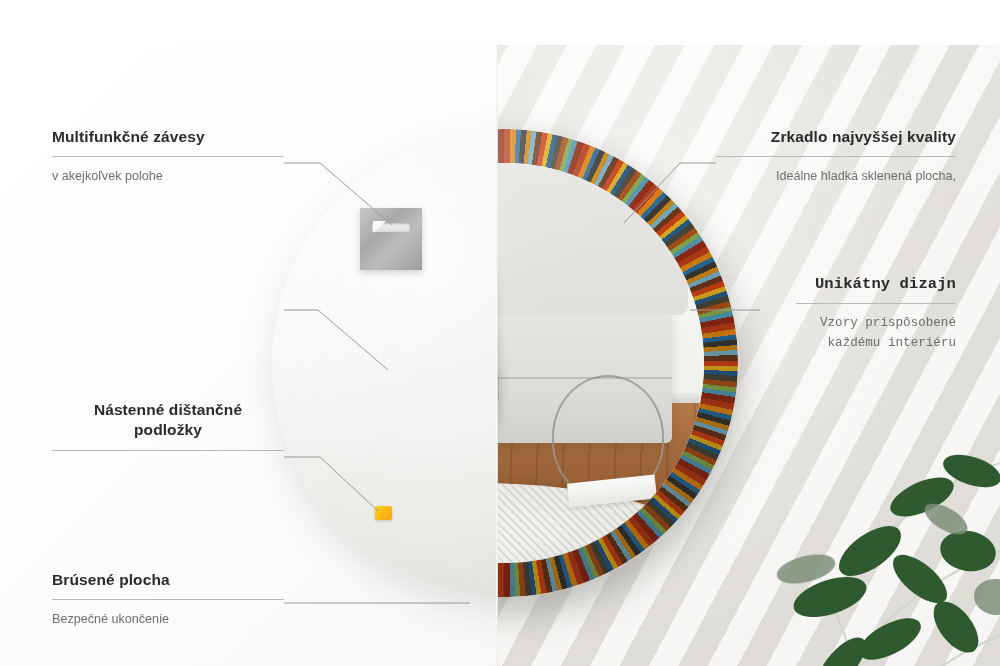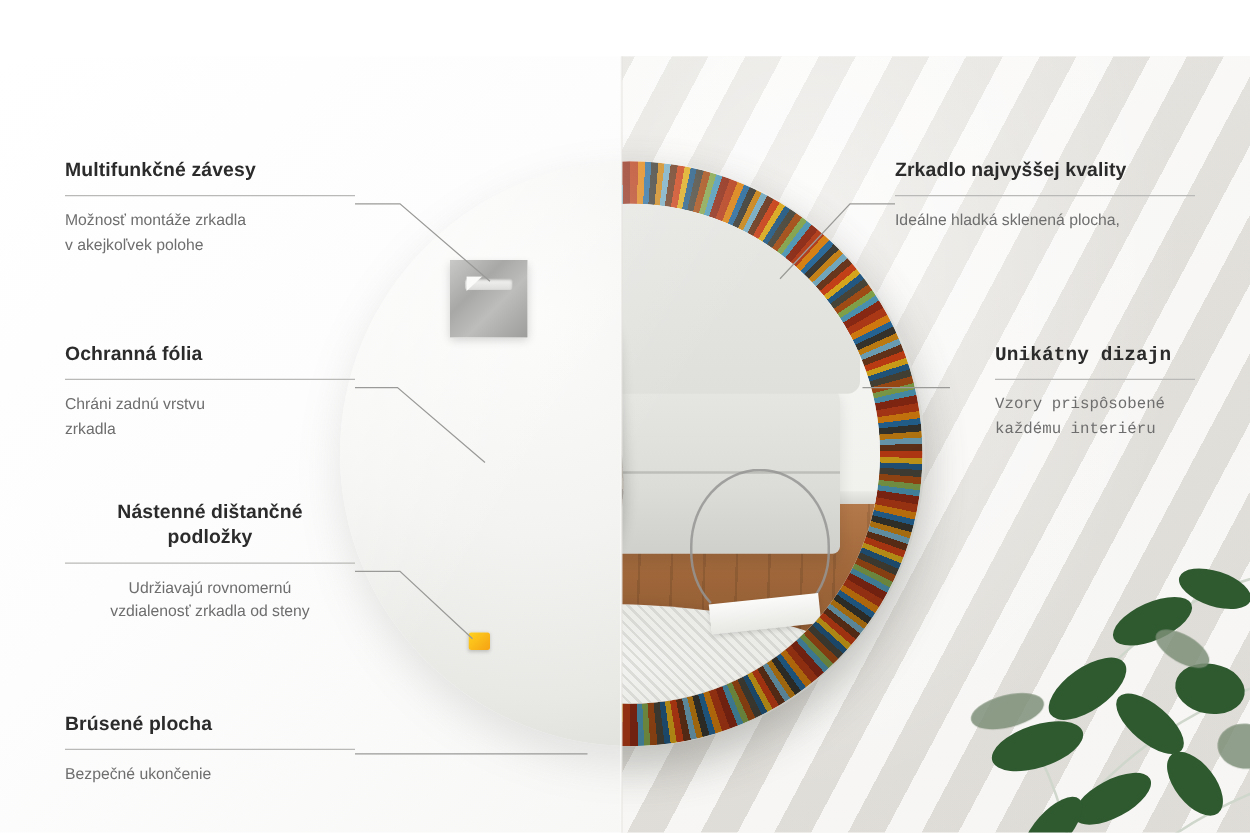--- a/index.html
+++ b/index.html
@@ -103,21 +103,21 @@
     box-shadow:0 1px 3px rgba(0,0,0,.18);}
 
   
   .leaves{position:absolute;right:-10px;bottom:-20px;width:300px;height:330px;}
 
   
   .callout{position:absolute;}
   .callout .title{font-size:15.5px;font-weight:bold;color:#2b2b2b;letter-spacing:.1px;line-height:1.32;}
   .callout .rule{height:1px;background:#b9b9b7;margin:9px 0 10px;}
   .callout .desc{font-size:12.6px;color:#6e6e6e;line-height:1.55;}
-  .callout.right .title,.callout.right .desc{}
+  .callout.right .title,.callout.right .desc{text-align:right;}
 
   .c1{left:52px;top:82px;width:232px;}
   .c2{left:52px;top:229px;width:232px;}
   .c3{left:52px;top:355px;width:232px;text-align:center;}
   .c4{left:52px;top:525px;width:232px;}
   .c5{right:44px;top:82px;width:240px;}
   .c6{right:44px;top:229px;width:160px;font-family:Liberation Mono, monospace;}
 
   .leaders{position:absolute;left:0;top:0;width:1000px;height:666px;pointer-events:none;}
 </style>
@@ -208,44 +208,31 @@
       <path d="M284,558 L470,558"></path>
       <path d="M716,118 L680,118 L624,178"></path>
       <path d="M760,265 L690,265"></path>
     </g>
   </svg>
 
   <div class="callout c1">
     <div class="title">Multifunkčné závesy</div>
     <div class="rule"></div>
     <div class="desc">
-      <div>Možnosť montáže zrkadla</div>
       <div>v akejkoľvek polohe</div>
     </div>
   </div>
 
-  <div class="callout c2">
-    <div class="title">Ochranná fólia</div>
-    <div class="rule"></div>
-    <div class="desc">
-      <div>Chráni zadnú vrstvu</div>
-      <div>zrkadla</div>
-    </div>
-  </div>
 
   <div class="callout c3">
     <div class="title">
       <div>Nástenné dištančné</div>
       <div>podložky</div>
     </div>
     <div class="rule"></div>
-    <div class="desc">
-      <div>Udržiavajú rovnomernú</div>
-      <div>vzdialenosť zrkadla od steny</div>
-    </div>
   </div>
 
   <div class="callout c4">
     <div class="title">Brúsené plocha</div>
     <div class="rule"></div>
     <div class="desc">
       <div>Bezpečné ukončenie</div>
     </div>
   </div>
 

